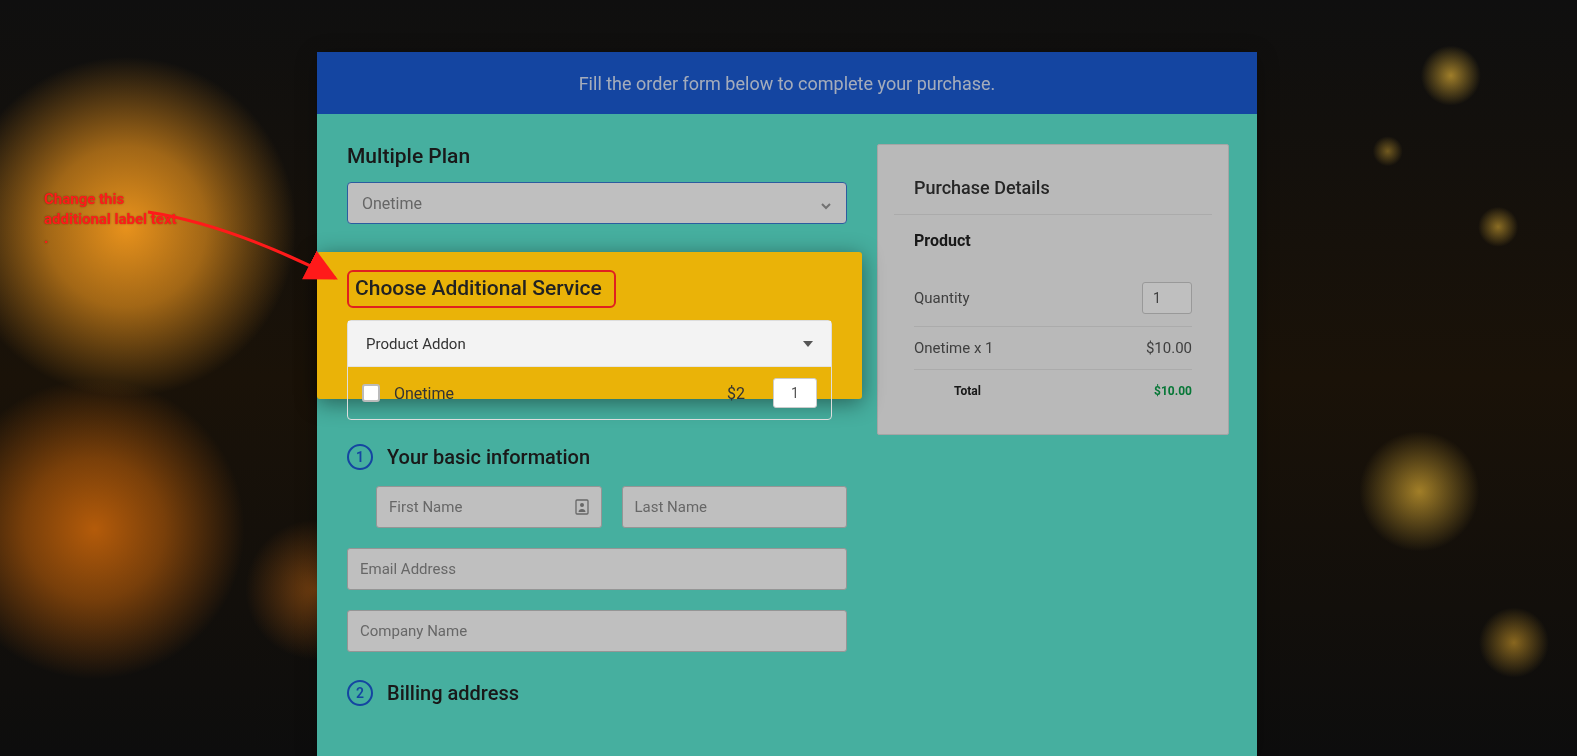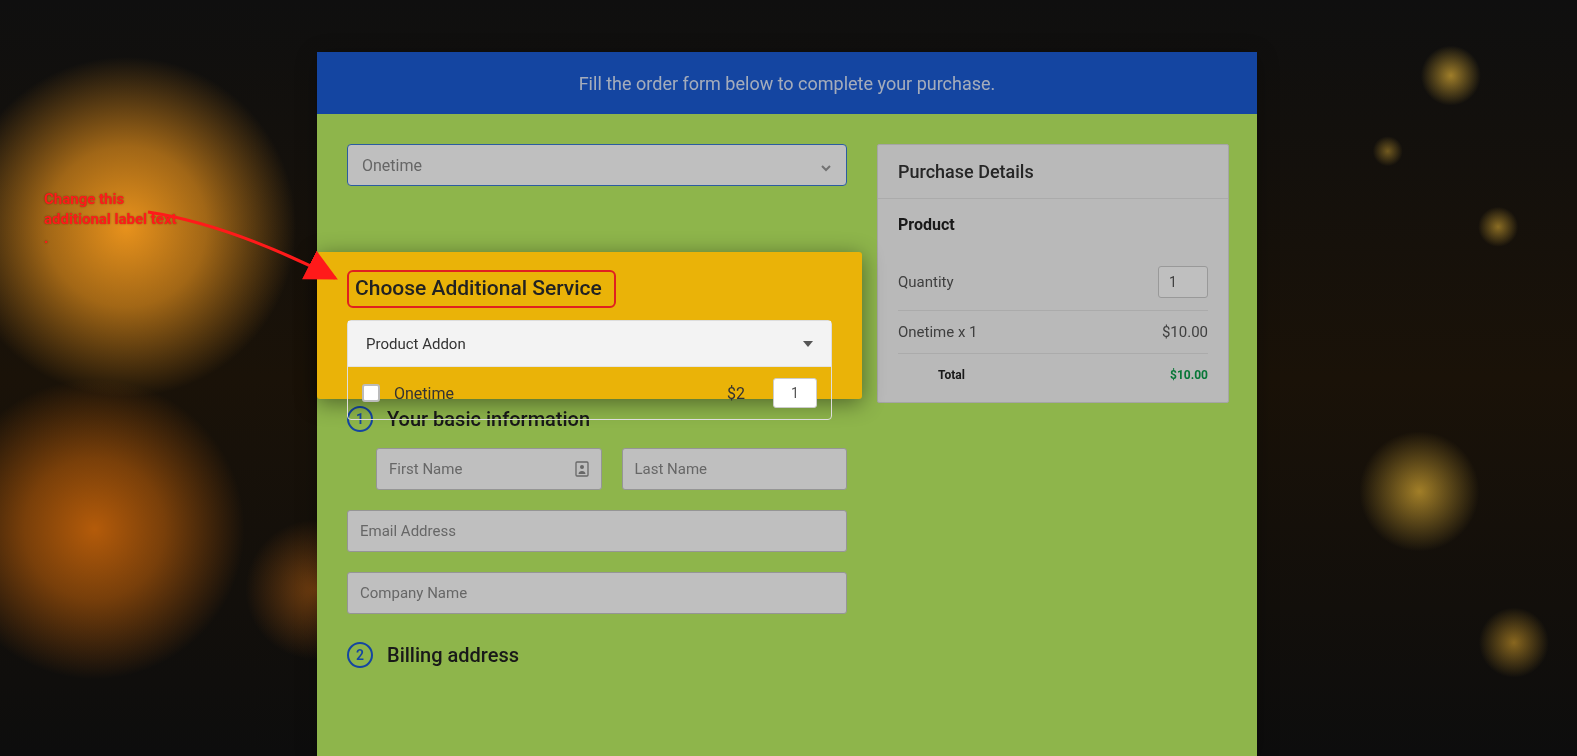--- a/index.html
+++ b/index.html
@@ -14,21 +14,21 @@
                 radial-gradient(circle at 90% 65%, rgba(255,200,60,0.6) 0, transparent 60px),
                 radial-gradient(circle at 96% 85%, rgba(255,190,50,0.5) 0, transparent 35px),
                 radial-gradient(circle at 88% 20%, rgba(255,200,60,0.4) 0, transparent 15px),
                 linear-gradient(180deg, #0f0f0f 0%, #1a1208 50%, #0d0d0d 100%);
     filter: blur(0.3px);
   }
   .form-card {
     position: absolute;
     left: 317px; top: 52px;
     width: 940px; height: 704px;
-    background: #bef264;
+    background: #5eead4;
     box-shadow: 0 4px 20px rgba(0,0,0,0.3);
   }
   .dimmer {
     position: absolute;
     left: 317px; top: 52px;
     width: 940px; height: 704px;
     background: rgba(0,0,0,0.25);
     pointer-events: none;
   }
   .banner {
@@ -91,21 +91,21 @@
     height: 42px; border:1px solid #c7c7c7; border-radius:3px; padding:0 12px;
     font-size:15px; color:#333; background:#fff; display:flex; align-items:center; justify-content:space-between;
   }
   .input.placeholder { color:#8a8a8a; }
   .row2 { display:flex; gap:20px;padding-left:29px; }
   .row2 .input { flex:1; }
   .mt { margin-top:20px; }
   .contact-icon { width:14px; height:16px; }
   .contact-icon svg { width:14px; height:16px; fill:#8a8a8a; }
   .purchase {
-    border:1px solid #dcdcdc; background:#f7f7f7; padding: 0; border-radius:2px;
+    border:1px solid #dcdcdc; background:#f7f7f7; padding: 16px; border-radius:2px;
   }
   .purchase-head { padding:16px 20px; border-bottom:1px solid #e4e4e4; font-size:18px; color:#333; font-weight:500; }
   .purchase-body { padding:16px 20px 20px 20px; }
   .prod-label { font-size:16px; font-weight:700; color:#222; margin-bottom:20px; }
   .line { display:flex; justify-content:space-between; align-items:center; font-size:15px; color:#555; padding:12px 0;gap:40px; }
   .hr { border-bottom:1px solid #e5e5e5; }
   .qty-sm { width:50px; height:32px; border:1px solid #ccc; border-radius:3px; background:#fff; display:flex; align-items:center; padding:0 10px; font-size:14px; color:#555; }
   .total-row { display:flex; justify-content:space-between; align-items:center; padding-top:14px; font-size:12px;margin-left:40px; }
   .total-label { font-weight:700; color:#222; }
   .total-val { font-weight:700; color:#0a9f4a; }
@@ -123,20 +123,21 @@
 <body>
 
 <div class="bg"></div>
 
 <div class="form-card">
   <div class="banner">
     <span>Fill the order form below to complete your purchase.</span>
   </div>
   <div class="body">
     <div class="left">
+      <div class="section-label">Multiple Plan</div>
       <div class="select">
         <span>Onetime</span>
         <span class="chev">
           <svg viewBox="0 0 12 12">
               <polyline points="2,4 6,8 10,4"></polyline>
             </svg>
         </span>
       </div>
 
       <div class="gap-for-spotlight"></div>

